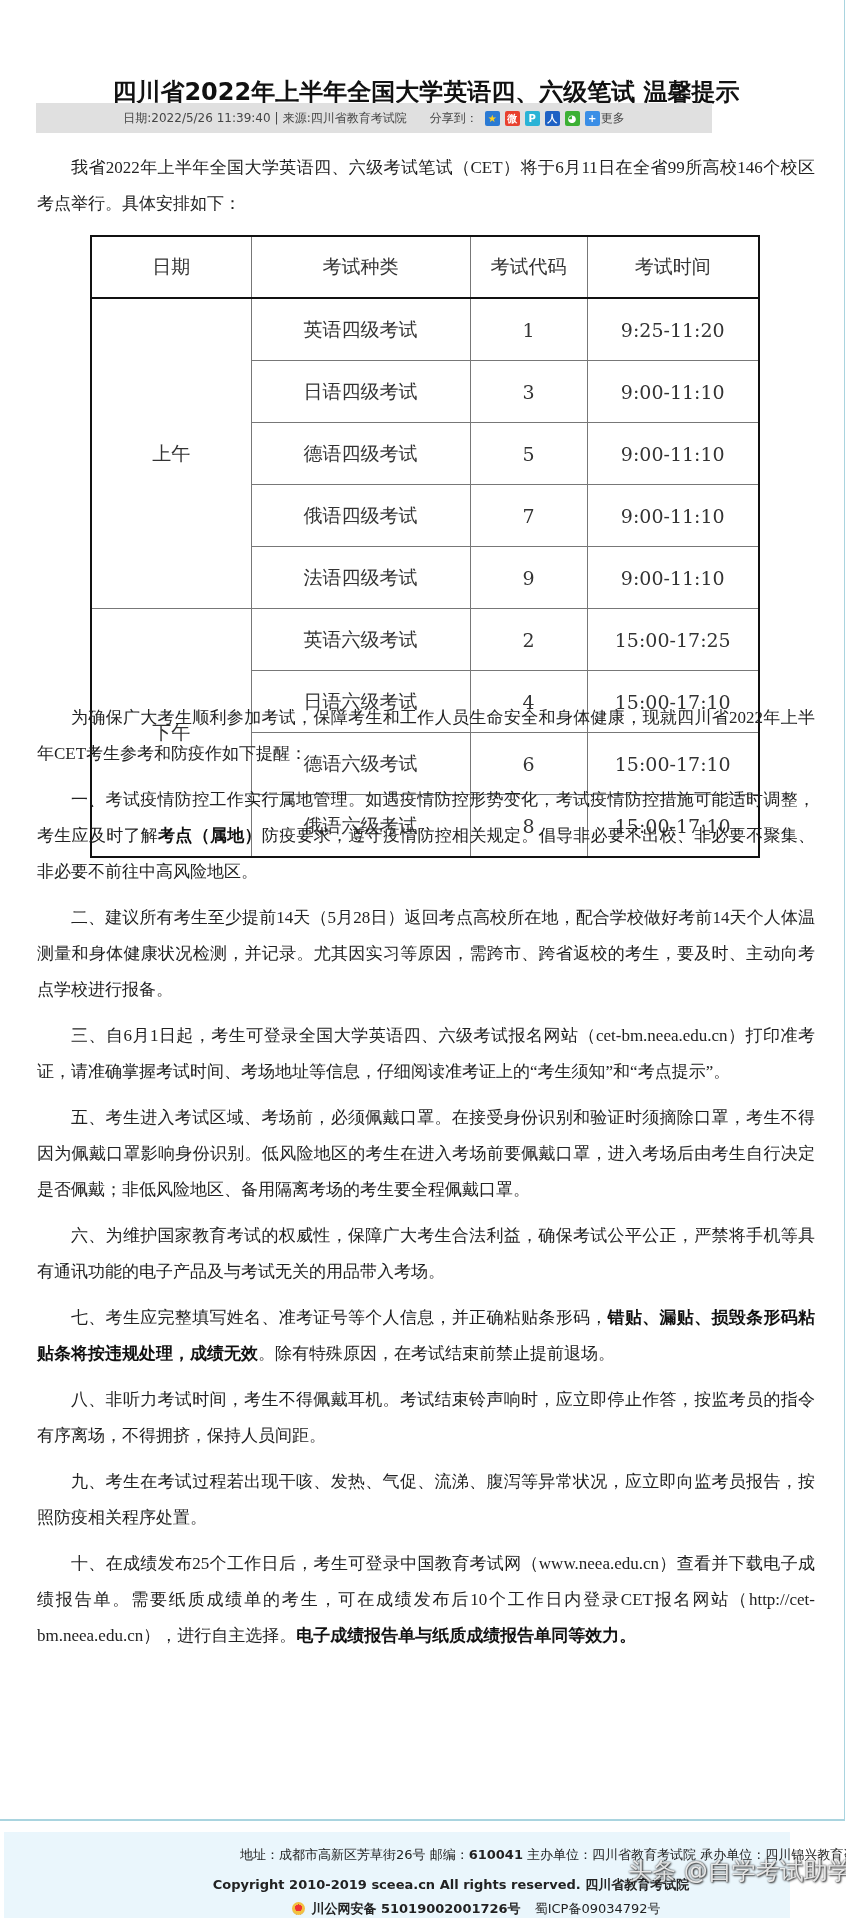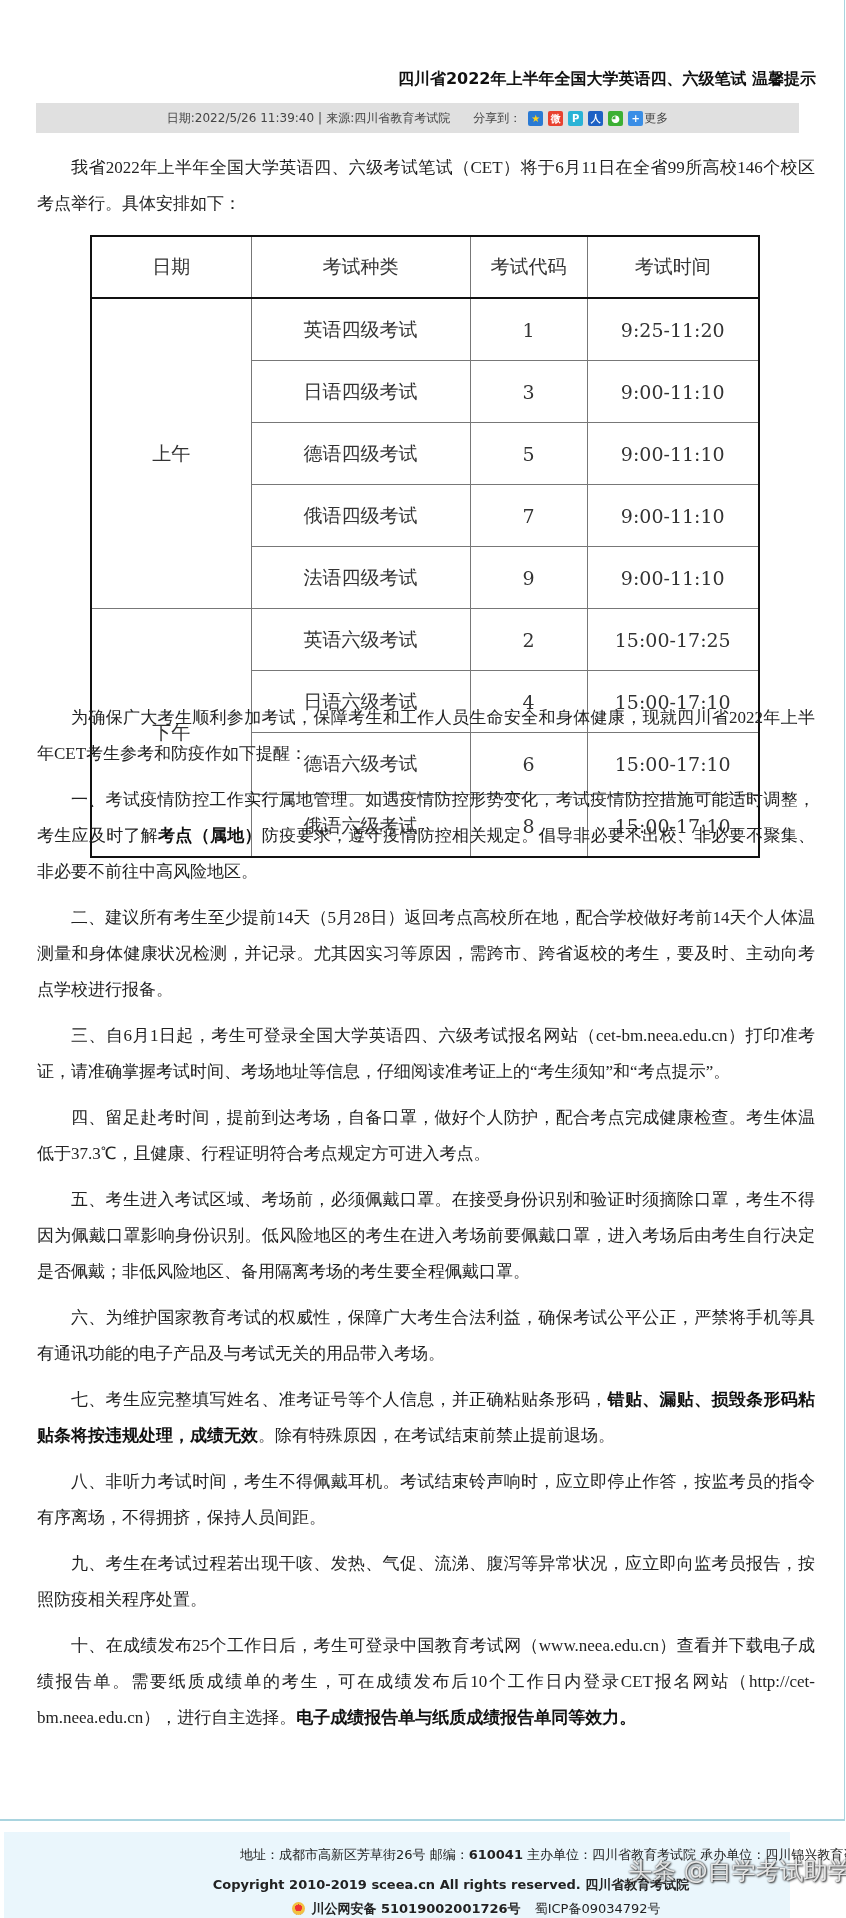--- a/index.html
+++ b/index.html
@@ -5,27 +5,27 @@
   html, body { margin: 0; padding: 0; background: #ffffff; }
   body { width: 846px; height: 1918px; position: relative; overflow: hidden; font-family: "DejaVu Sans", sans-serif; color: #222; }
 
   .content-box {
     position: absolute; left: 0; top: 0; width: 845px; height: 1821px;
     border-right: 1px solid #a9d4df; border-bottom: 2px solid #a9d4df;
     box-sizing: border-box; background: #fff;
   }
 
   .title {
-    position: absolute; left: 36px; width: 780px; top: 52px;
-    text-align: right; font-size: 16px; line-height: 32px; color: #111;
+    position: absolute; left: 36px; width: 780px; top: 60px;
+    text-align: center; font-size: 24px; line-height: 32px; color: #111;
     font-family: "DejaVu Sans", sans-serif;
   }
 
   .meta-bar {
-    position: absolute; left: 36px; top: 103px; width: 763px; height: 30px;
+    position: absolute; left: 36px; top: 103px; width: 676px; height: 30px;
     background: #e0e0e0; display: flex; align-items: center; justify-content: center;
     font-size: 12px; color: #444; font-family: "DejaVu Sans", sans-serif;
   }
   .meta-bar .sep { margin: 0 4px; }
   .meta-bar .share-label { margin-left: 23px; margin-right: 2px; }
   .share-icon {
     display: inline-block; width: 15px; height: 15px; margin-left: 5px; border-radius: 2px;
     font-size: 10px; line-height: 15px; text-align: center; color: #fff; font-weight: bold;
     box-sizing: border-box;
   }
@@ -168,21 +168,20 @@
         <td>15:00-17:10</td>
       </tr>
     </tbody>
   </table>
 
   <div class="article" style="top: 700px;">
     <p>为确保广大考生顺利参加考试，保障考生和工作人员生命安全和身体健康，现就四川省2022年上半年CET考生参考和防疫作如下提醒：</p>
     <p><span>一、考试疫情防控工作实行属地管理。如遇疫情防控形势变化，考试疫情防控措施可能适时调整，考生应及时了解</span><b>考点（属地）</b><span>防疫要求，遵守疫情防控相关规定。倡导非必要不出校、非必要不聚集、非必要不前往中高风险地区。</span></p>
     <p><span>二、建议所有考生至少提前14天（5月28日）返回考点高校所在地，配合学校做好考前14天个人体温测量和身体健康状况检测，并记录。尤其因实习等原因，需跨市、跨省返校的考生，要及时、主动向考点学校进行报备。</span></p>
     <p><span>三、自6月1日起，考生可登录全国大学英语四、六级考试报名网站（cet-bm.neea.edu.cn）打印准考证，请准确掌握考试时间、考场地址等信息，仔细阅读准考证上的“考生须知”和“考点提示”。</span></p>
-    <p><span>四、留足赴考时间，提前到达考场，自备口罩，做好个人防护，配合考点完成健康检查。考生体温低于37.3℃，且健康、行程证明符合考点规定方可进入考点。</span></p>
     <p><span>五、考生进入考试区域、考场前，必须佩戴口罩。在接受身份识别和验证时须摘除口罩，考生不得因为佩戴口罩影响身份识别。低风险地区的考生在进入考场前要佩戴口罩，进入考场后由考生自行决定是否佩戴；非低风险地区、备用隔离考场的考生要全程佩戴口罩。</span></p>
     <p><span>六、为维护国家教育考试的权威性，保障广大考生合法利益，确保考试公平公正，严禁将手机等具有通讯功能的电子产品及与考试无关的用品带入考场。</span></p>
     <p><span>七、考生应完整填写姓名、准考证号等个人信息，并正确粘贴条形码，</span><b>错贴、漏贴、损毁条形码粘贴条将按违规处理，成绩无效</b><span>。除有特殊原因，在考试结束前禁止提前退场。</span></p>
     <p><span>八、非听力考试时间，考生不得佩戴耳机。考试结束铃声响时，应立即停止作答，按监考员的指令有序离场，不得拥挤，保持人员间距。</span></p>
     <p><span>九、考生在考试过程若出现干咳、发热、气促、流涕、腹泻等异常状况，应立即向监考员报告，按照防疫相关程序处置。</span></p>
     <p><span>十、在成绩发布25个工作日后，考生可登录中国教育考试网（www.neea.edu.cn）查看并下载电子成绩报告单。需要纸质成绩单的考生，可在成绩发布后10个工作日内登录CET报名网站（http://cet-bm.neea.edu.cn），进行自主选择。</span><b>电子成绩报告单与纸质成绩报告单同等效力。</b></p>
   </div>
 </div>
 
 <div class="footer">

